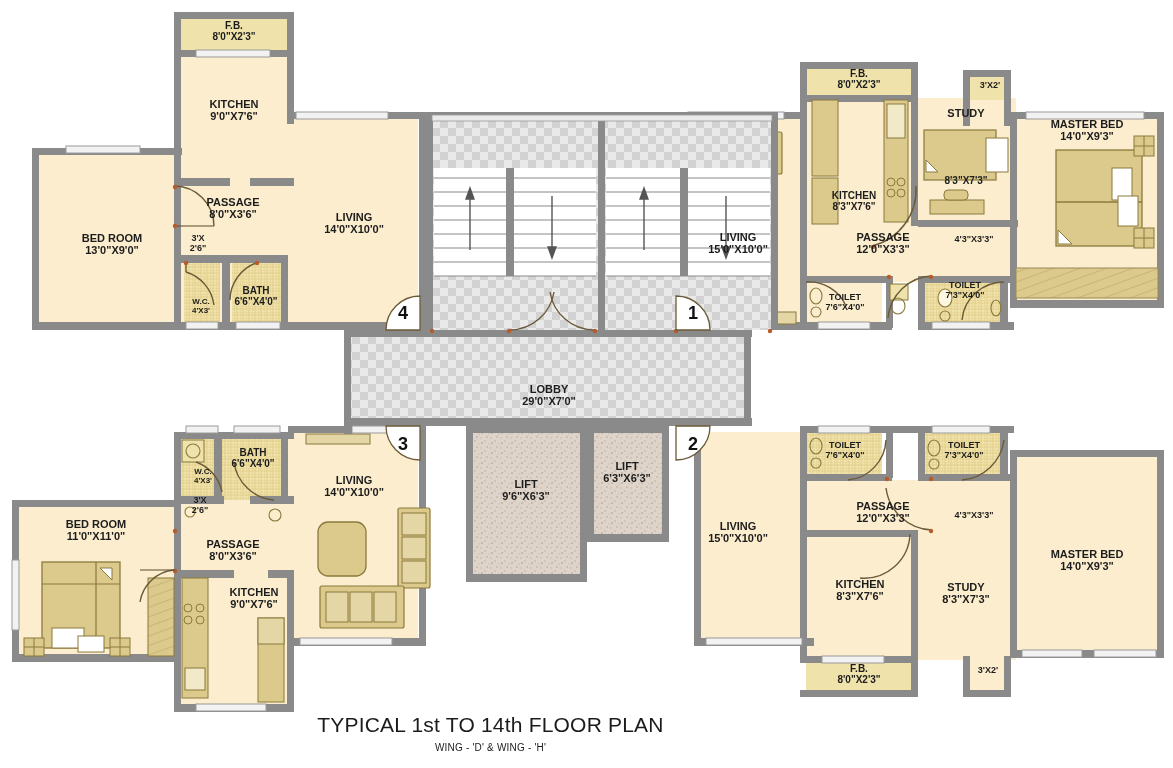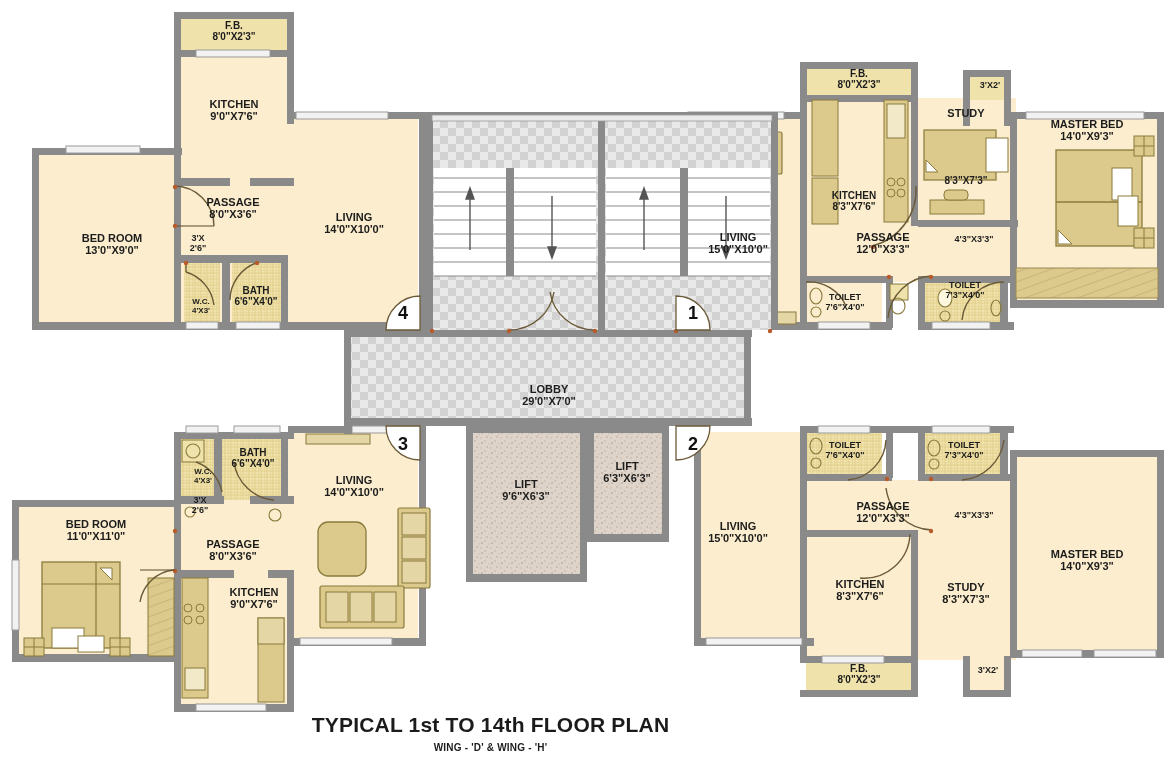--- a/index.html
+++ b/index.html
@@ -1,20 +1,20 @@
 <!DOCTYPE html>
 <html><head>
 <meta charset="utf-8">
 <style>
   html,body{margin:0;padding:0;background:#ffffff;}
   body{width:1173px;height:768px;position:relative;overflow:hidden;
        font-family:"Liberation Sans", sans-serif;}
   #plan{position:absolute;left:0;top:0;width:1173px;height:768px;}
   .ttl{position:absolute;left:0;width:981px;text-align:center;color:#1b1b1b;
-       font-weight:bold;letter-spacing:.2px;}
+       font-weight:normal;letter-spacing:.2px;}
   #title-main{top:713px;font-size:21px;}
   #title-sub{top:742px;font-size:10px;}
   .lbl{position:absolute;text-align:center;color:#1c1c1c;font-weight:bold;
        line-height:1.12;white-space:nowrap;pointer-events:none;}
   .lbl .n{display:block;}
   .lbl .d{display:block;}
   .flatnum{position:absolute;font-weight:bold;color:#111;text-align:center;}
 </style>
 </head>
 <body>

